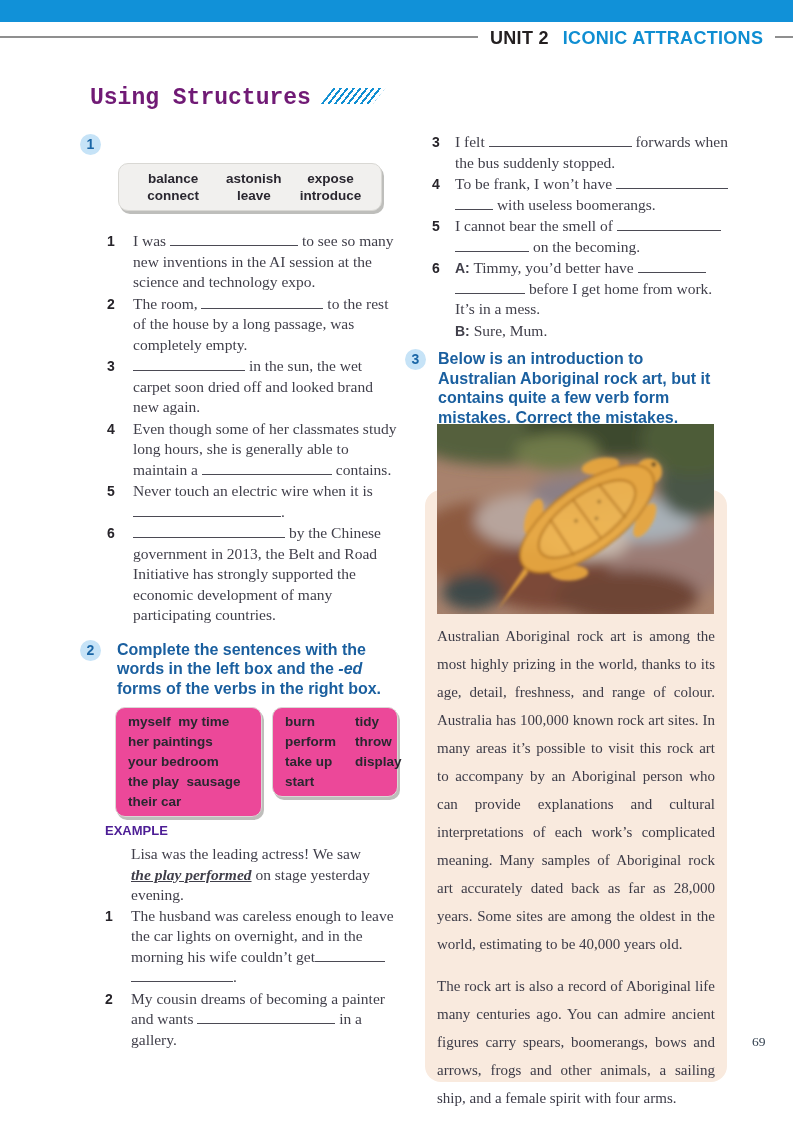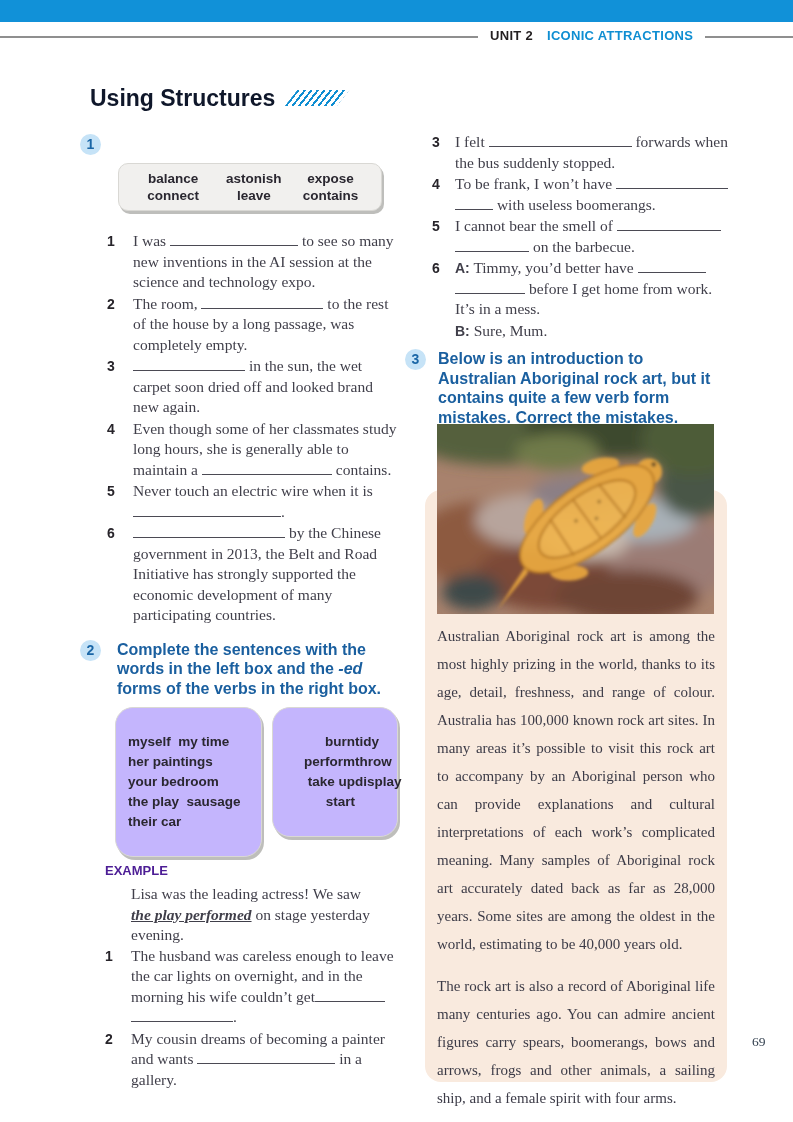--- a/index.html
+++ b/index.html
@@ -2,51 +2,51 @@
 <html><head>
 <meta charset="utf-8">
 <style>
   html,body{margin:0;padding:0;background:#e8e8e8;}
   .page{position:relative;width:793px;height:1122px;background:#ffffff;margin:0 auto;overflow:hidden;
         font-family:"Liberation Serif",serif;}
   
   .topbar{position:absolute;top:0;left:0;right:0;height:22px;background:#1191d8;}
   .header-rule{position:absolute;top:36px;left:0;right:0;height:2px;background:#8f8f8f;}
   .header-text{position:absolute;top:26px;left:478px;background:#fff;padding:2px 12px 4px 12px;
-               font-family:"Liberation Sans",sans-serif;font-weight:bold;font-size:13px;letter-spacing:.3px;}
+               font-family:"Liberation Sans",sans-serif;font-weight:bold;font-size:18px;letter-spacing:.3px;}
   .header-text .unit{color:#231f20;margin-right:14px;}
   .header-text .topic{color:#0f8ed2;}
   
   .col-left{position:absolute;left:80px;top:84px;width:322px;}
   .col-right{position:absolute;left:404px;top:132px;width:326px;}
   
   .title-row{margin-left:10px;white-space:nowrap;}
-  .title-row h1{display:inline-block;margin:0;font-family:Liberation Sans, sans-serif;font-weight:bold;
-                font-size:23px;line-height:28px;color:#0f172a;}
+  .title-row h1{display:inline-block;margin:0;font-family:Liberation Mono, monospace;font-weight:bold;
+                font-size:23px;line-height:28px;color:#701a75;}
   .hatch{display:inline-block;width:52px;height:16px;margin-left:16px;transform:skewX(-38deg);
          background:repeating-linear-gradient(90deg,#0f8ed2 0 2.5px,transparent 2.5px 6.5px);vertical-align:baseline;}
   
   .ex-head{display:flex;align-items:flex-start;}
   .badge{flex:none;width:21px;height:21px;border-radius:50%;background:#c6e3f7;color:#1a66a6;
          font-family:"Liberation Sans",sans-serif;font-weight:bold;font-size:14px;line-height:21px;text-align:center;}
   .ex-heading{margin-left:16px;width:283px;font-family:"Liberation Sans",sans-serif;font-weight:bold;
               font-size:16px;line-height:19.5px;color:#1a5f9f;}
   
   .verb-box{margin:8px 0 0 38px;width:264px;box-sizing:border-box;padding:6px 12px;border-radius:10px;
             background:#f1f0ee;border:1px solid #d9d8d4;box-shadow:2px 3px 0 rgba(110,110,104,.45);
             font-family:"Liberation Sans",sans-serif;font-weight:bold;font-size:13.5px;line-height:17px;color:#2a2730;}
   .grid-row{display:grid;grid-template-columns:1.1fr 1fr 1fr;justify-items:center;}
   .boxes-row{display:flex;align-items:flex-start;margin:9px 0 0 35px;}
-  .wbox{box-sizing:border-box;padding:24px 12px;border-radius:18px;background:#c4b5fd;border:1px solid #d9d8d4;
+  .wbox{box-sizing:border-box;padding:4px 12px;border-radius:10px;background:#ec4899;border:1px solid #d9d8d4;
         box-shadow:2px 3px 0 rgba(110,110,104,.45);
         font-family:"Liberation Sans",sans-serif;font-weight:bold;font-size:13.5px;line-height:20px;color:#2a2730;}
   .wbox-left{width:147px;margin-right:10px;}
   .wbox-right{width:126px;}
   .box-line{white-space:pre;}
-  .box-line .c1{display:inline-block;width:70px;text-align:right;}
+  .box-line .c1{display:inline-block;width:70px;}
   
   .items{margin-top:20px;}
   .li{display:flex;margin-bottom:1px;}
   .li-num{flex:none;width:26px;font-family:"Liberation Sans",sans-serif;font-weight:bold;font-size:14px;
           line-height:20.5px;color:#27242a;}
   .li-body{flex:1;font-size:15.5px;line-height:20.5px;color:#403f4a;}
   .items-ex1{margin-left:27px;}
   .items-ex2l{margin-left:25px;}
   .items-ex2r{margin-left:28px;}
   .items-ex2r .li-num{width:23px;}
@@ -92,21 +92,21 @@
 
     <div class="verb-box">
         <div class="grid-row">
           <span>balance</span>
           <span>astonish</span>
           <span>expose</span>
         </div>
         <div class="grid-row">
           <span>connect</span>
           <span>leave</span>
-          <span>contains</span>
+          <span>introduce</span>
         </div>
       </div>
 
     <div class="items items-ex1">
         <div class="li">
           <span class="li-num">1</span>
           <span class="li-body"><span>I was </span><span class="blank" style="width: 128px;"></span><span> to see so many new inventions in the AI session at the science and technology expo.</span></span>
         </div>
         <div class="li">
           <span class="li-num">2</span>
@@ -173,21 +173,21 @@
         <div class="li">
           <span class="li-num">3</span>
           <span class="li-body"><span>I felt </span><span class="blank" style="width: 143px;"></span><span> forwards when the bus suddenly stopped.</span></span>
         </div>
         <div class="li">
           <span class="li-num">4</span>
           <span class="li-body"><span>To be frank, I won’t have </span><span class="blank" style="width: 112px;"></span><span> </span><span class="blank" style="width: 38px;"></span><span> with useless boomerangs.</span></span>
         </div>
         <div class="li">
           <span class="li-num">5</span>
-          <span class="li-body"><span>I cannot bear the smell of </span><span class="blank" style="width: 104px;"></span><span> </span><span class="blank" style="width: 74px;"></span><span> on the barbecue.</span></span>
+          <span class="li-body"><span>I cannot bear the smell of </span><span class="blank" style="width: 104px;"></span><span> </span><span class="blank" style="width: 74px;"></span><span> on the becoming.</span></span>
         </div>
         <div class="li">
           <span class="li-num">6</span>
           <span class="li-body"><span class="bd sans">A:</span><span> Timmy, you’d better have </span><span class="blank" style="width: 68px;"></span><span> </span><span class="blank" style="width: 70px;"></span><span> before I get home from work. It’s in a mess.</span></span>
         </div>
         <div class="li">
           <span class="li-num"></span>
           <span class="li-body"><span class="bd sans">B:</span><span> Sure, Mum.</span></span>
         </div>
       </div>

